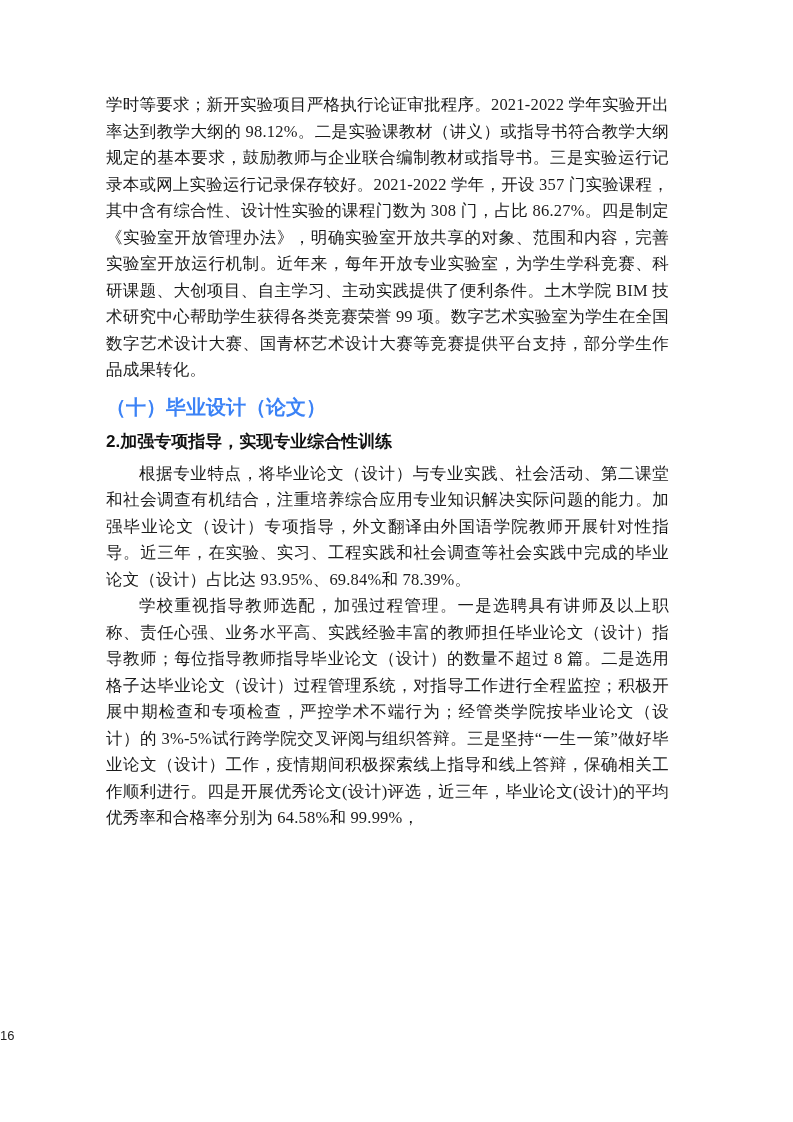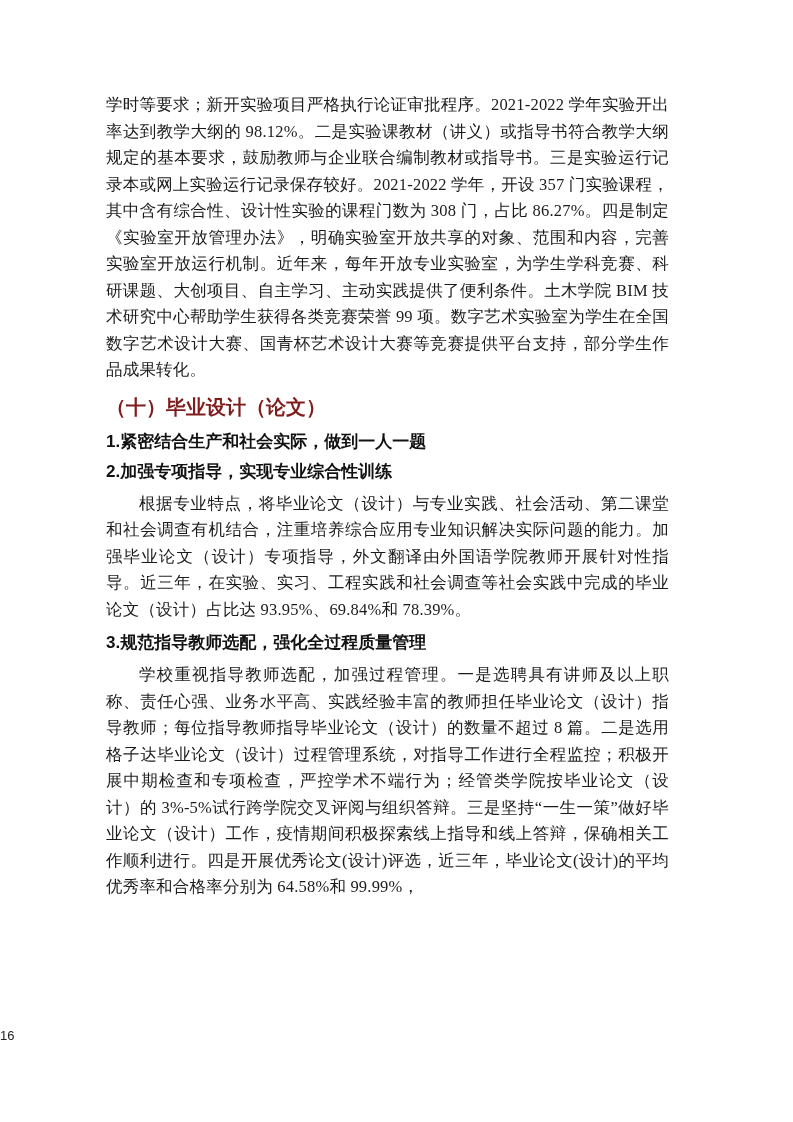--- a/index.html
+++ b/index.html
@@ -31,21 +31,21 @@
   }
   p.indented {
     text-indent: 33px;
   }
   h1.doc-heading {
     margin: 11px 0 12px 0;
     font-family: "Liberation Sans", "DejaVu Sans", sans-serif;
     font-weight: bold;
     font-size: 20px;
     line-height: 24px;
-    color: #7f1d1d;
+    color: #3b82f6;
   }
   h2.sub-heading {
     margin: 9px 0 9px 0;
     font-family: "Liberation Sans", "DejaVu Sans", sans-serif;
     font-weight: bold;
     font-size: 17px;
     line-height: 21px;
     color: #111;
   }
   .page-number {
@@ -61,24 +61,22 @@
 </head>
 <body>
 
 <div class="page">
   <div class="content">
 
     <p class="body-text">学时等要求；新开实验项目严格执行论证审批程序。2021-2022 学年实验开出率达到教学大纲的 98.12%。二是实验课教材（讲义）或指导书符合教学大纲规定的基本要求，鼓励教师与企业联合编制教材或指导书。三是实验运行记录本或网上实验运行记录保存较好。2021-2022 学年，开设 357 门实验课程，其中含有综合性、设计性实验的课程门数为 308 门，占比 86.27%。四是制定《实验室开放管理办法》，明确实验室开放共享的对象、范围和内容，完善实验室开放运行机制。近年来，每年开放专业实验室，为学生学科竞赛、科研课题、大创项目、自主学习、主动实践提供了便利条件。土木学院 BIM 技术研究中心帮助学生获得各类竞赛荣誉 99 项。数字艺术实验室为学生在全国数字艺术设计大赛、国青杯艺术设计大赛等竞赛提供平台支持，部分学生作品成果转化。</p>
 
     <h1 class="doc-heading">（十）毕业设计（论文）</h1>
 
-    <h2 class="sub-heading">1.紧密结合生产和社会实际，做到一人一题</h2>
 
     <h2 class="sub-heading">2.加强专项指导，实现专业综合性训练</h2>
     <p class="body-text indented">根据专业特点，将毕业论文（设计）与专业实践、社会活动、第二课堂和社会调查有机结合，注重培养综合应用专业知识解决实际问题的能力。加强毕业论文（设计）专项指导，外文翻译由外国语学院教师开展针对性指导。近三年，在实验、实习、工程实践和社会调查等社会实践中完成的毕业论文（设计）占比达 93.95%、69.84%和 78.39%。</p>
 
-    <h2 class="sub-heading">3.规范指导教师选配，强化全过程质量管理</h2>
     <p class="body-text indented">学校重视指导教师选配，加强过程管理。一是选聘具有讲师及以上职称、责任心强、业务水平高、实践经验丰富的教师担任毕业论文（设计）指导教师；每位指导教师指导毕业论文（设计）的数量不超过 8 篇。二是选用格子达毕业论文（设计）过程管理系统，对指导工作进行全程监控；积极开展中期检查和专项检查，严控学术不端行为；经管类学院按毕业论文（设计）的 3%-5%试行跨学院交叉评阅与组织答辩。三是坚持“一生一策”做好毕业论文（设计）工作，疫情期间积极探索线上指导和线上答辩，保确相关工作顺利进行。四是开展优秀论文(设计)评选，近三年，毕业论文(设计)的平均优秀率和合格率分别为 64.58%和 99.99%，</p>
 
   </div>
 
   <div class="page-number">16</div>
 </div>
 
 </body></html>

